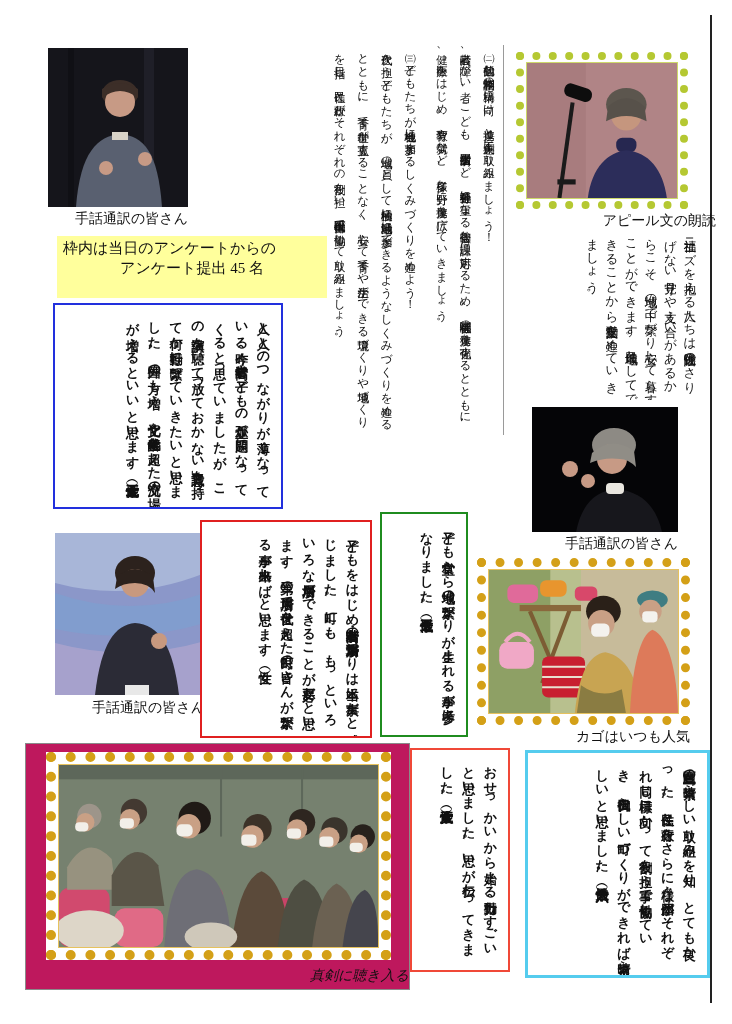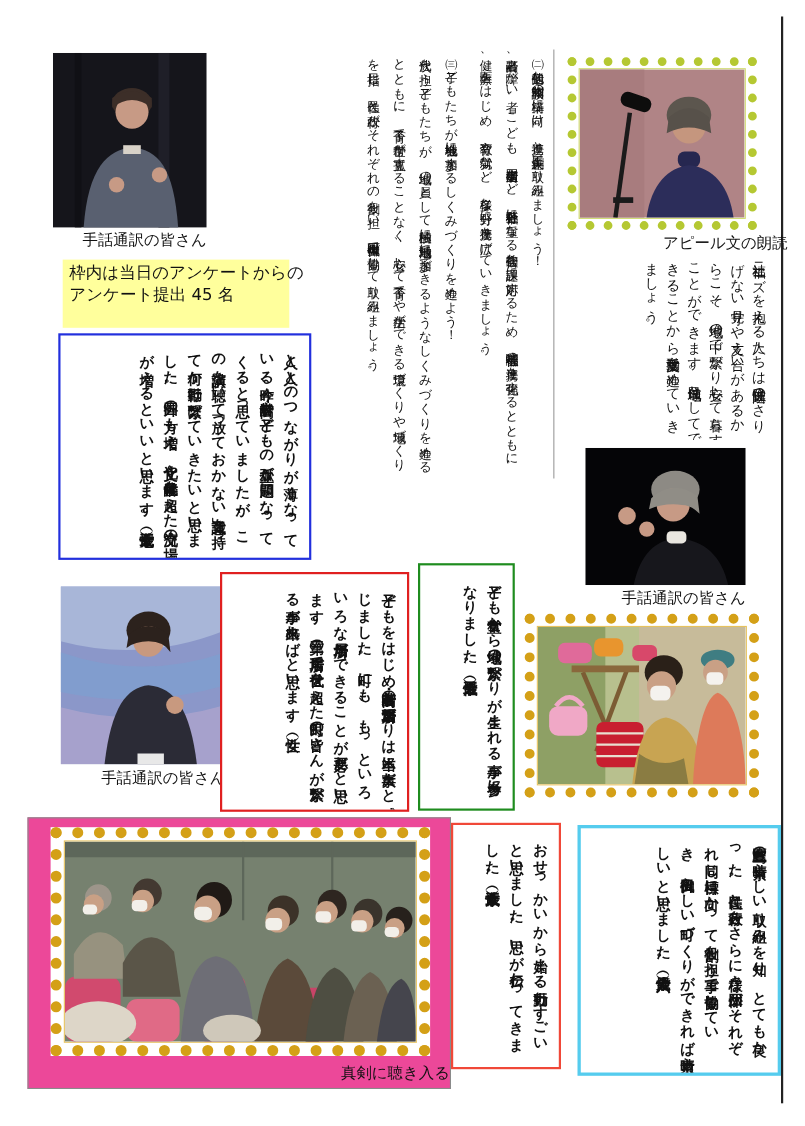--- a/index.html
+++ b/index.html
@@ -19,25 +19,25 @@
   #main-sections { left:188px; top:45px; width:312px; height:388px;
     font-size:11.5px; line-height:2.05; }
   .vsec { margin-left:8px; }
   .vsec p { margin:0; }
   .vhead .htext { margin-inline-start:11px; }
   .vbody { margin-top:35px; }
   
   #closing-block { left:542px; top:230px; width:158px; height:170px;
     font-size:12.5px; line-height:1.56; }
   
-  #survey-note { left:57px; top:236px; width:206px; height:62px;
+  #survey-note { left:57px; top:236px; width:270px; height:62px;
     background:#ffff9c; font-size:15px; line-height:1.36; padding:2px 6px;
     box-sizing:border-box; }
   #survey-note div { white-space:nowrap; }
-  #survey-note .r { text-align:left; }
+  #survey-note .r { text-align:center;font-family:Liberation Serif, serif; }
   
   .quote { border-style:solid; border-width:2px; background:#fff;
     font-weight:bold; font-size:13px; line-height:1.68; padding:8px 7px;
     box-sizing:border-box; }
   #quote-blue  { left:53px;  top:303px; width:230px; height:206px; border-color:#2230dd; }
   #quote-red-places { left:200px; top:520px; width:172px; height:218px; border-color:#e02020; }
   #quote-green { left:380px; top:512px; width:88px;  height:225px; border-color:#1f8c1f; }
   #quote-red-action { left:410px; top:748px; width:100px; height:224px; border-color:#f04838; }
   #quote-cyan  { left:525px; top:750px; width:185px; height:228px; border-color:#55ccee; border-width:3px; }
   
@@ -52,21 +52,21 @@
   #caption-appeal { left:544px; top:212px; width:172px; }
   #photo3 { left:532px; top:407px; width:146px; height:125px; }
   #caption3 { left:532px; top:535px; width:146px; }
   #photo4 { left:55px; top:533px; width:150px; height:162px; }
   #caption4 { left:55px; top:699px; width:150px; }
   #frame-kago { left:477px; top:558px; width:213px; height:167px; box-sizing:border-box;
     border:9px dotted #d4a017; padding:2px; background:#fff; }
   #frame-kago .inner { width:100%; height:100%; border:1px solid #e6c25e; box-sizing:border-box; }
   #caption-kago { left:477px; top:728px; width:213px; }
   #audience-panel { left:25px; top:743px; width:385px; height:247px;
-    border:1.5px solid #8a8a8a; box-sizing:border-box; background:#ec4899; }
+    border:1.5px solid #8a8a8a; box-sizing:border-box; background:#be185d;font-style:italic; }
   #frame-audience { position:absolute; left:20px; top:8px; width:345px; height:208px;
     box-sizing:border-box; border:10px dotted #d4a017; padding:2px; background:#fff; }
   #frame-audience .inner { width:100%; height:100%; border:1px solid #e6c25e; box-sizing:border-box; }
   #caption-audience { position:absolute; left:0; bottom:4px; width:100%; }
   
   #divider-right { left:710px; top:15px; width:1.5px; height:988px; background:#222; }
   #divider-mid   { left:503px; top:45px; width:1px; height:390px; background:#9a9a9a; }
 </style>
 </head>
 <body>
@@ -187,20 +187,21 @@
         <rect x="100" y="52" width="18" height="13" rx="5" fill="#f4f2ee"></rect>
         <path d="M84,139 C88,100 98,82 114,80 C134,84 146,104 148,139 Z" fill="#c8a452"></path>
         <path d="M90,112 q20,14 40,4 l4,23 l-48,0 z" fill="#8a7c42"></path>
         <ellipse cx="160" cy="29" rx="15" ry="9" fill="#3f7d82"></ellipse>
         <circle cx="158" cy="40" r="11" fill="#c9a085"></circle>
         <rect x="150" y="40" width="15" height="11" rx="4" fill="#f4f2ee"></rect>
         <path d="M138,139 C140,96 148,62 160,58 C176,64 184,100 185,139 Z" fill="#dd7a5a"></path>
       </svg>
     </div>
   </div>
+  <div class="abs caption" id="caption-kago">カゴはいつも人気</div>
 
   <div class="abs" id="audience-panel">
     <div id="frame-audience">
       <div class="inner photo">
         <svg viewBox="0 0 315 178" preserveAspectRatio="none">
           <rect width="315" height="178" fill="#76816f"></rect>
           <rect width="315" height="14" fill="#5d675a"></rect>
           <line x1="160" y1="0" x2="160" y2="70" stroke="#5d675a" stroke-width="2"></line>
           <line x1="240" y1="0" x2="240" y2="70" stroke="#5d675a" stroke-width="2"></line>
           <rect x="0" y="120" width="50" height="58" rx="10" fill="#d14a6e"></rect>

